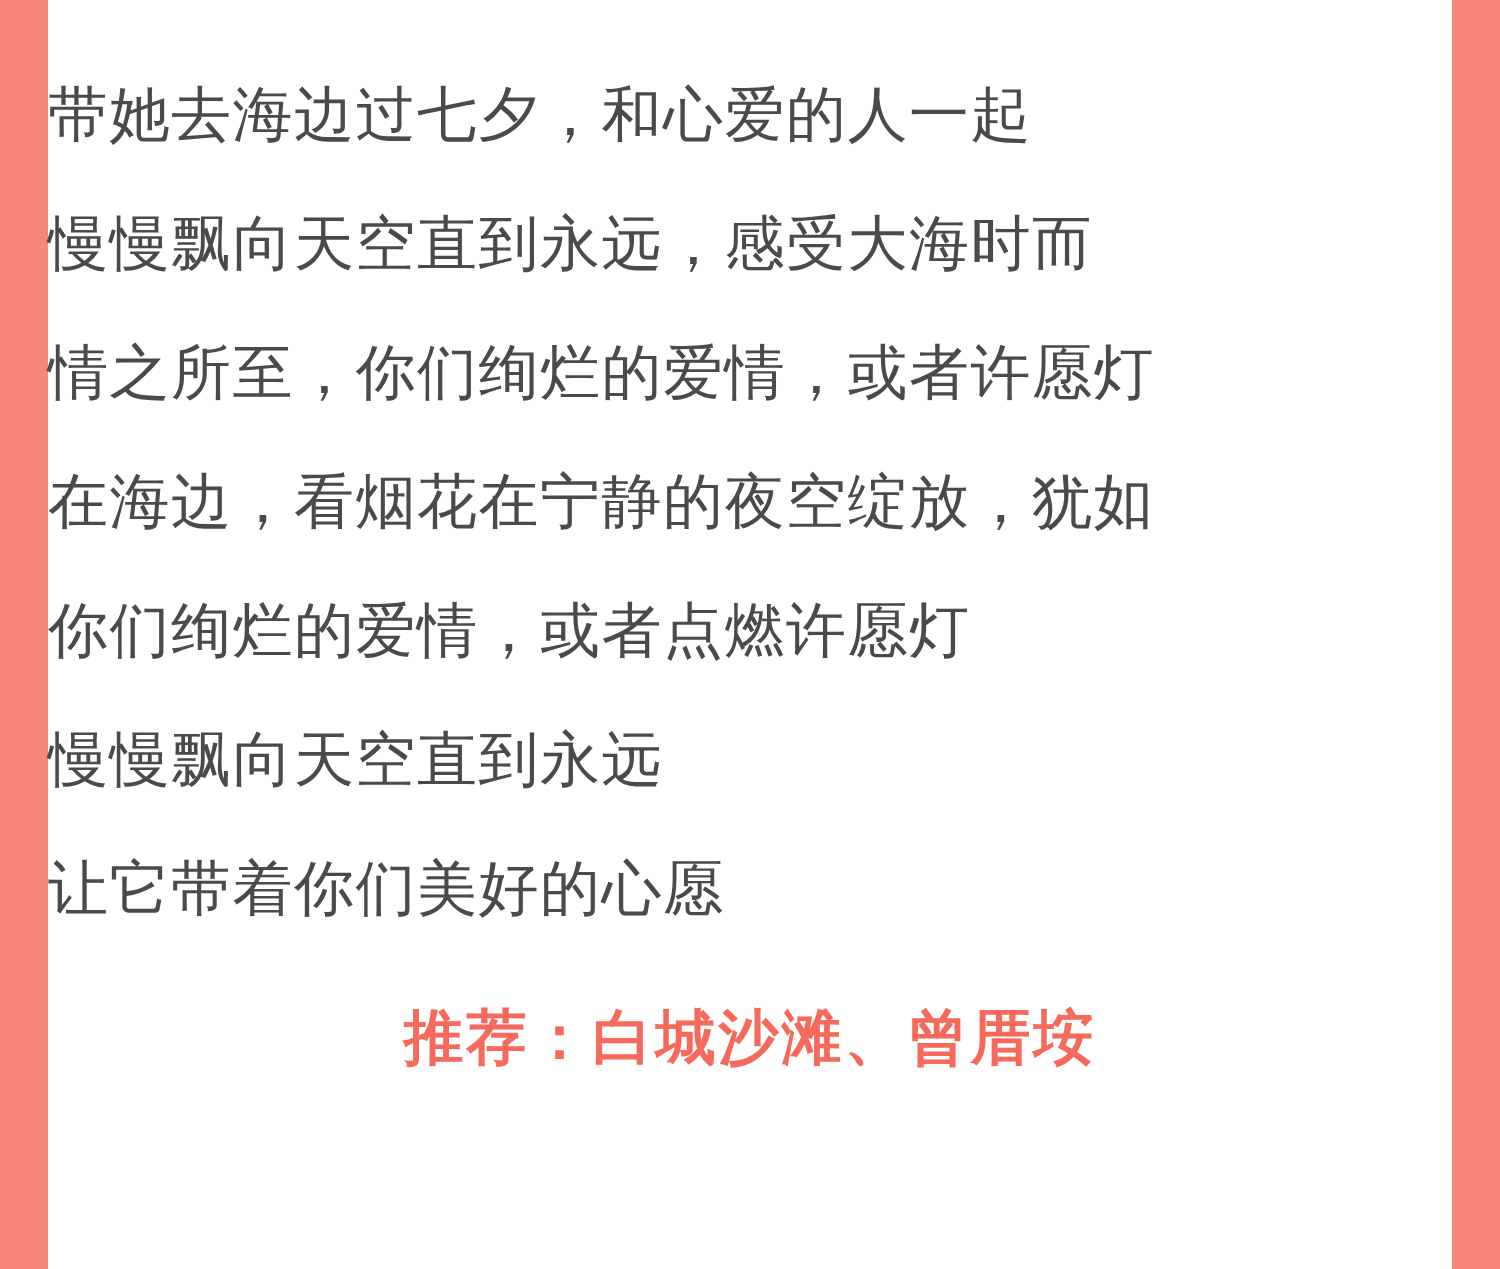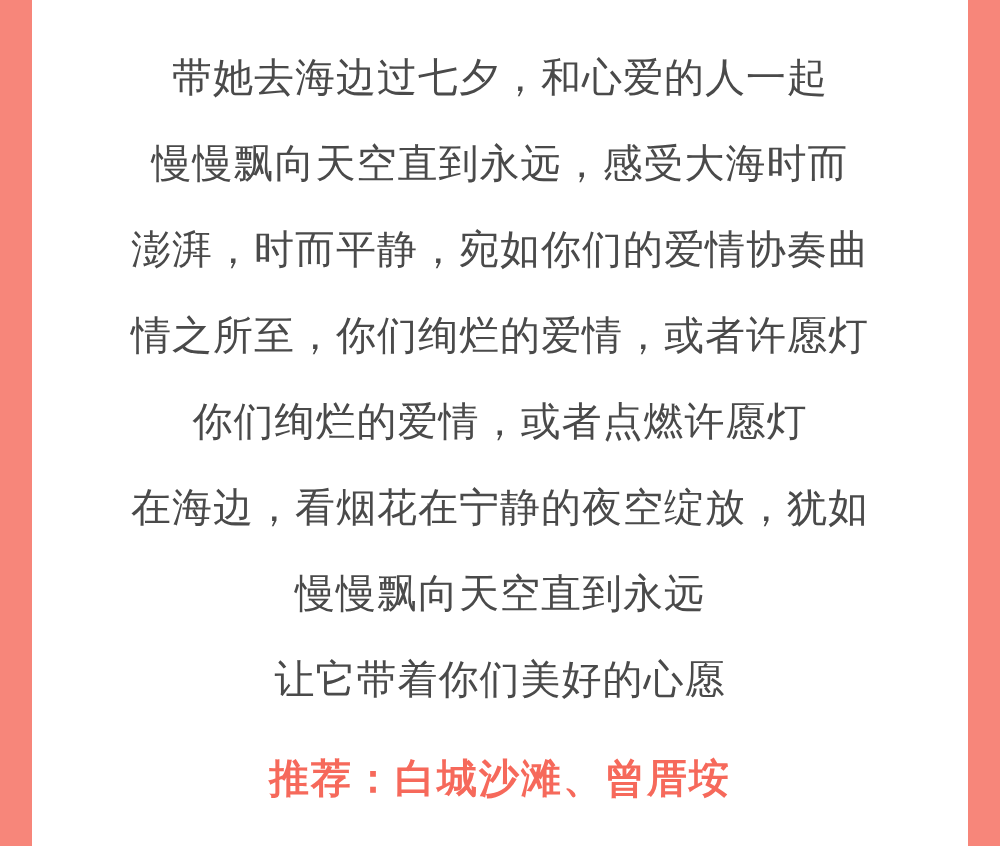--- a/index.html
+++ b/index.html
@@ -40,21 +40,21 @@
     display: flex;
     flex-direction: column;
     align-items: center;
     justify-content: flex-start;
     padding-top: 34px;
     box-sizing: border-box;
   }
 
   .body-lines {
     width: 100%;
-    text-align: center;
+    text-align: left;
     color: #4a4a4a;
     font-size: 40px;
     line-height: 86px;
     letter-spacing: 1px;
     font-weight: 400;
   }
   .body-lines .line {
     display: block;
     white-space: nowrap;
   }
@@ -76,24 +76,23 @@
 <div class="page">
 
   <div class="edge left"></div>
   <div class="edge right"></div>
 
   <div class="content">
 
     <div class="body-lines">
       <span class="line">带她去海边过七夕，和心爱的人一起</span>
       <span class="line">慢慢飘向天空直到永远，感受大海时而</span>
-      <span class="line">澎湃，时而平静，宛如你们的爱情协奏曲</span>
       <span class="line">情之所至，你们绚烂的爱情，或者许愿灯</span>
+      <span class="line">在海边，看烟花在宁静的夜空绽放，犹如</span>
       <span class="line">你们绚烂的爱情，或者点燃许愿灯</span>
-      <span class="line">在海边，看烟花在宁静的夜空绽放，犹如</span>
       <span class="line">慢慢飘向天空直到永远</span>
       <span class="line">让它带着你们美好的心愿</span>
     </div>
 
     <div class="recommend">推荐：白城沙滩、曾厝垵</div>
 
   </div>
 </div>
 
 </body></html>

